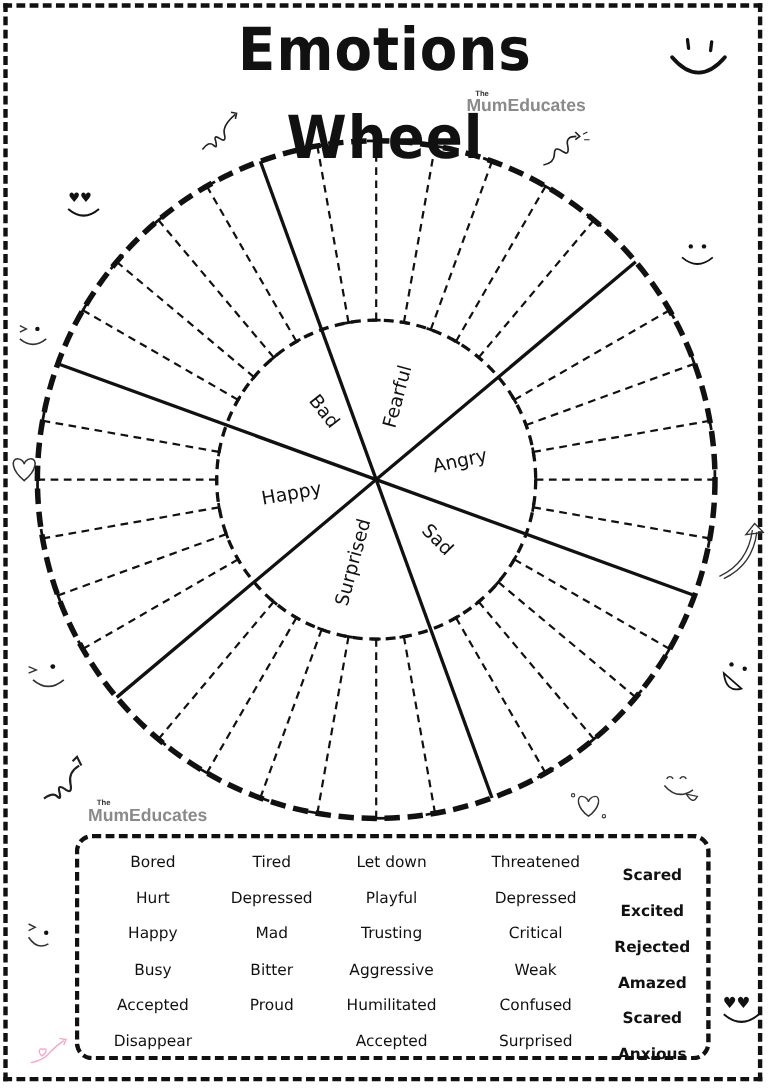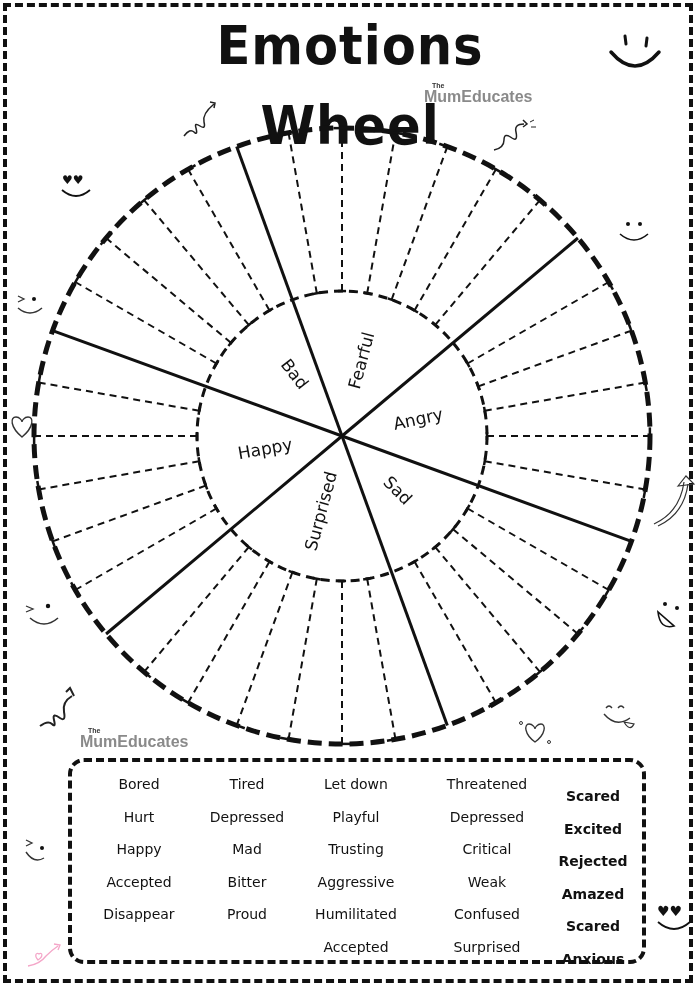--- a/index.html
+++ b/index.html
@@ -211,20 +211,21 @@
 <svg class="deco" style="left:654px;top:900px" width="40" height="36" viewBox="0 0 40 36">
   <text x="3" y="16" font-size="14" fill="#111">♥♥</text>
   <path d="M4 22 Q20 36 36 22" fill="none" stroke="#111" stroke-width="1.8"></path>
 </svg>
 
 <div class="bank">
   <div class="col" style="left:22px;width:90px;">
     <div>Bored</div>
     <div>Hurt</div>
     <div>Happy</div>
+    <div>Busy</div>
     <div>Accepted</div>
     <div>Disappear</div>
   </div>
   <div class="col" style="left:120px;width:110px;">
     <div>Tired</div>
     <div>Depressed</div>
     <div>Mad</div>
     <div>Bitter</div>
     <div>Proud</div>
   </div>

